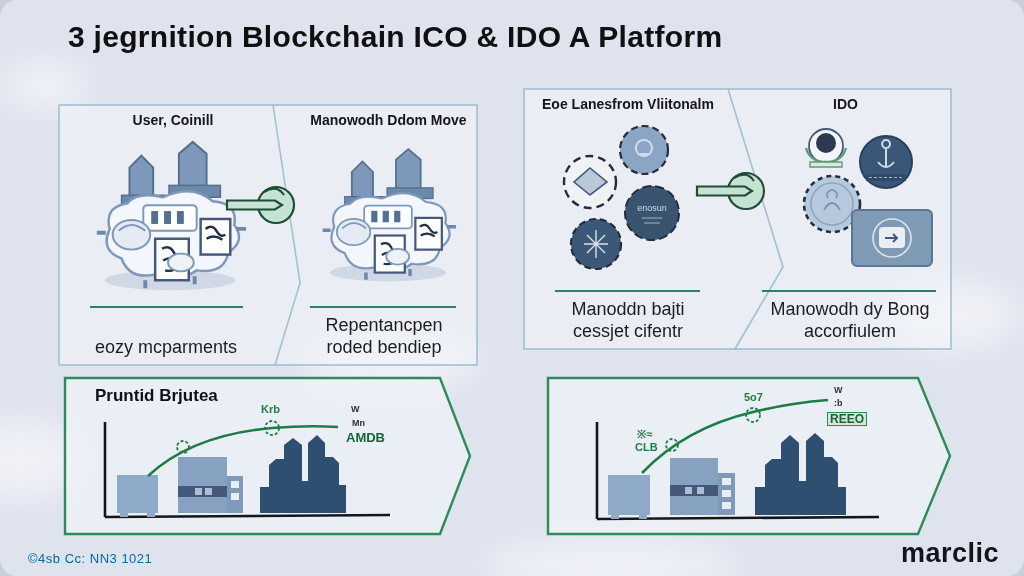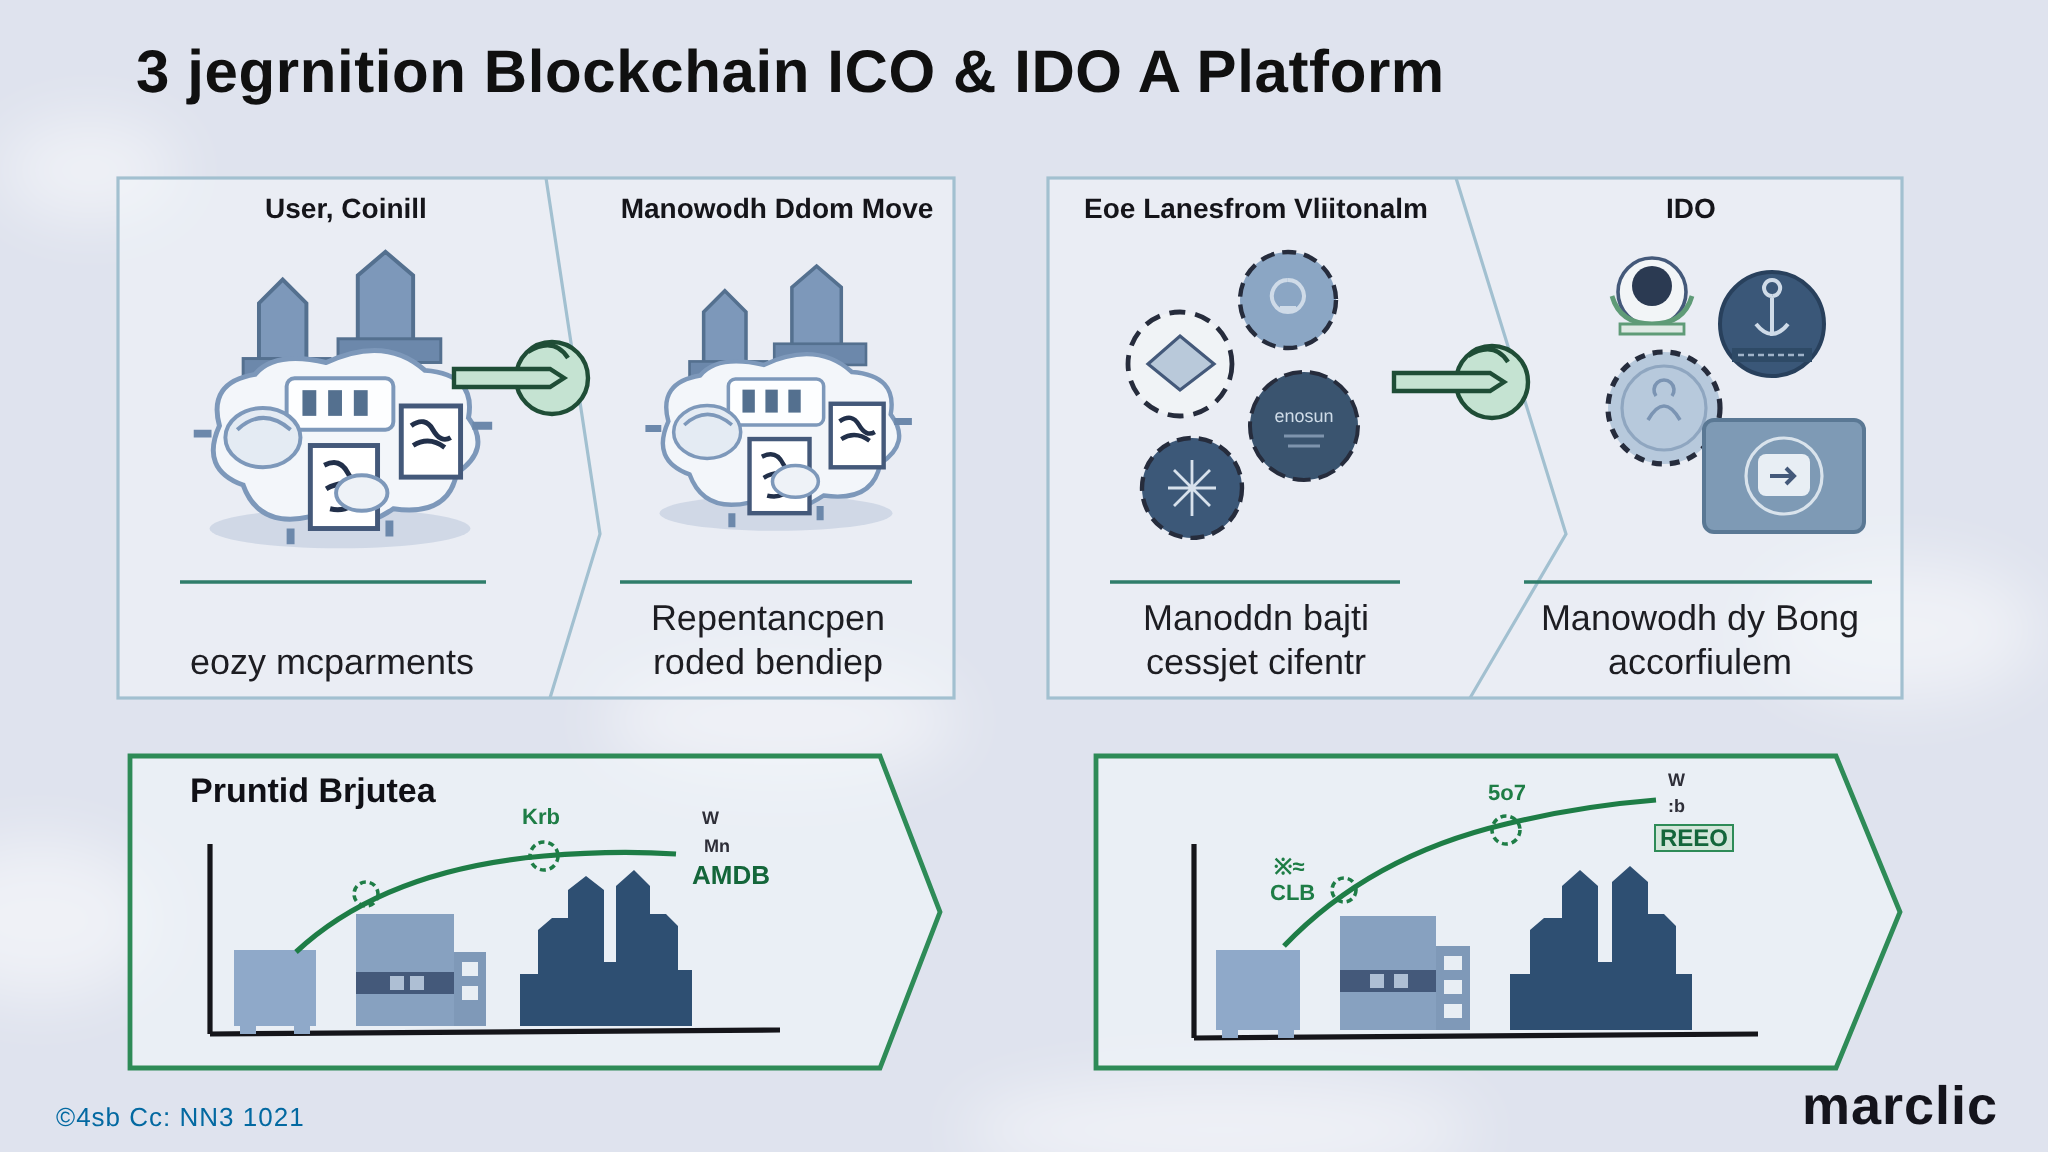--- a/index.html
+++ b/index.html
@@ -1,17 +1,17 @@
 <!DOCTYPE html>
 <html><head>
 <meta charset="utf-8">
 <style>
   html,body{margin:0;padding:0;background:#c9cedd;}
   #stage{position:relative;width:1024px;height:576px;background:#dfe3ee;overflow:hidden;
-         font-family:"Liberation Sans",sans-serif;color:#1a1a1a;}
+         font-family:"Liberation Sans",sans-serif;color:#1a1a1a;border-radius:17px;}
   .abs{position:absolute;}
   .cloud{position:absolute;border-radius:50%;background:rgba(255,255,255,.5);filter:blur(16px);}
   #title{left:68px;top:20px;font-size:30px;font-weight:bold;color:#101010;letter-spacing:.3px;}
   .panel{position:absolute;}
   .panel svg.frame{position:absolute;left:0;top:0;}
   .hdr{position:absolute;font-size:14px;font-weight:bold;text-align:center;color:#15151a;}
   .cap{position:absolute;font-size:18px;line-height:1.22;text-align:center;color:#1d1d22;}
   .btitle{position:absolute;font-size:17px;font-weight:bold;color:#101016;}
   .glabel{position:absolute;color:#1e7d46;font-weight:bold;font-size:11px;line-height:1;}
   .dlabel{position:absolute;color:#2e2e38;font-weight:bold;font-size:9px;line-height:1;}
@@ -58,21 +58,21 @@
       <symbol id="arrow" viewBox="0 0 76 44">
         <circle cx="51" cy="23" r="18" fill="#c5e3d2" stroke="#1f4d36" stroke-width="2.2"></circle>
         <path d="M2,18.5 h48 l7,4.5 -7,4.5 H2 Z" fill="#c5e3d2" stroke="#1f4d36" stroke-width="2.2"></path>
         <path d="M39,10 q13,-8 20,3" fill="none" stroke="#1f4d36" stroke-width="2.2"></path>
       </symbol>
     </defs>
   </svg>
 
   <div id="title" class="abs">3 jegrnition  Blockchain ICO &amp; IDO A Platform</div>
 
-  <div class="panel" style="left:58px;top:88px;width:420px;height:262px;">
+  <div class="panel" style="left:58px;top:104px;width:420px;height:262px;">
     <svg class="frame" width="420" height="262" viewBox="0 0 420 262">
       <rect x="1" y="1" width="418" height="260" fill="rgba(243,246,250,0.55)" stroke="#a2c0d0" stroke-width="1.6"></rect>
       <polyline points="215,1 242,179 217,261" fill="none" stroke="#a2c0d0" stroke-width="1.6"></polyline>
       <line x1="32" y1="203" x2="185" y2="203" stroke="#2f7d6a" stroke-width="1.8"></line>
       <line x1="252" y1="203" x2="398" y2="203" stroke="#2f7d6a" stroke-width="1.8"></line>
     </svg>
     <div class="hdr" style="left:20px;top:8px;width:190px;">User, Coinill</div>
     <div class="hdr" style="left:248px;top:8px;width:165px;">Manowodh Ddom Move</div>
     <svg class="abs" style="left:28px;top:30px;" width="168" height="168" viewBox="0 0 170 170">
         <use href="#machine"></use>

